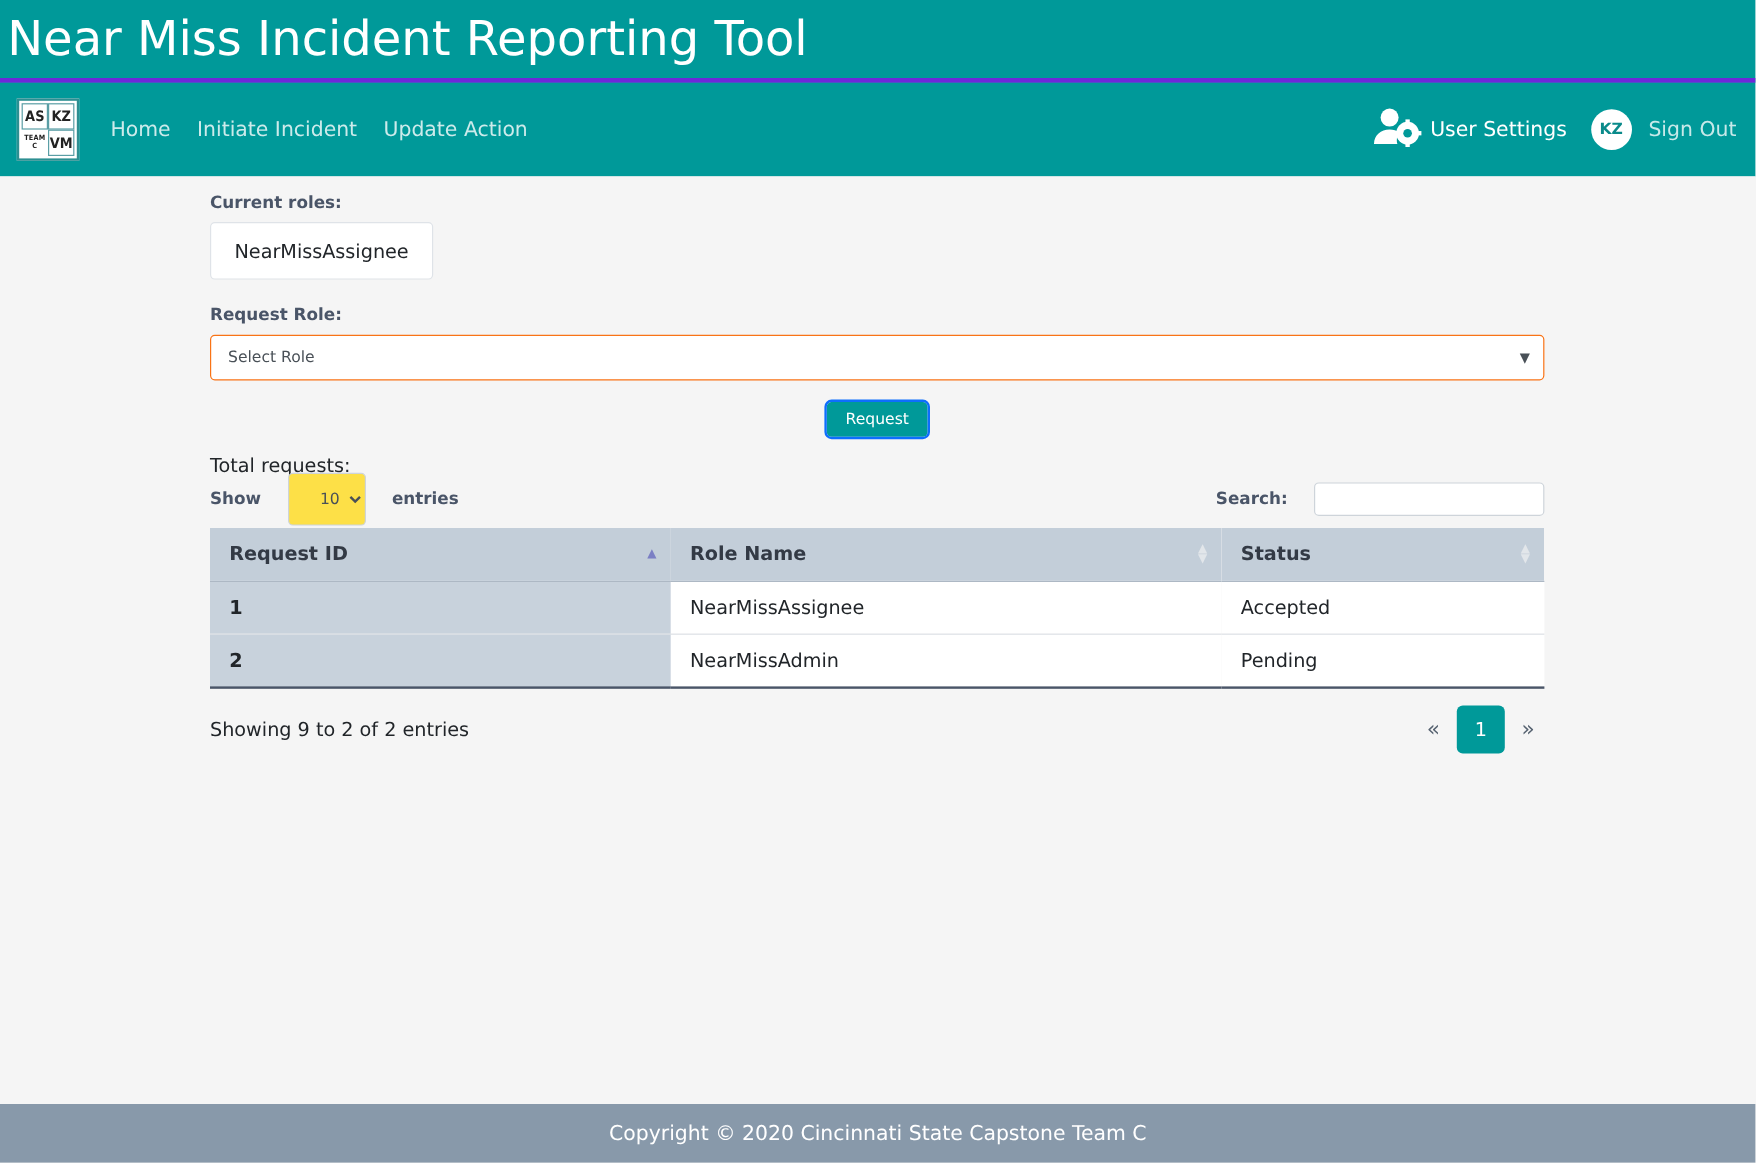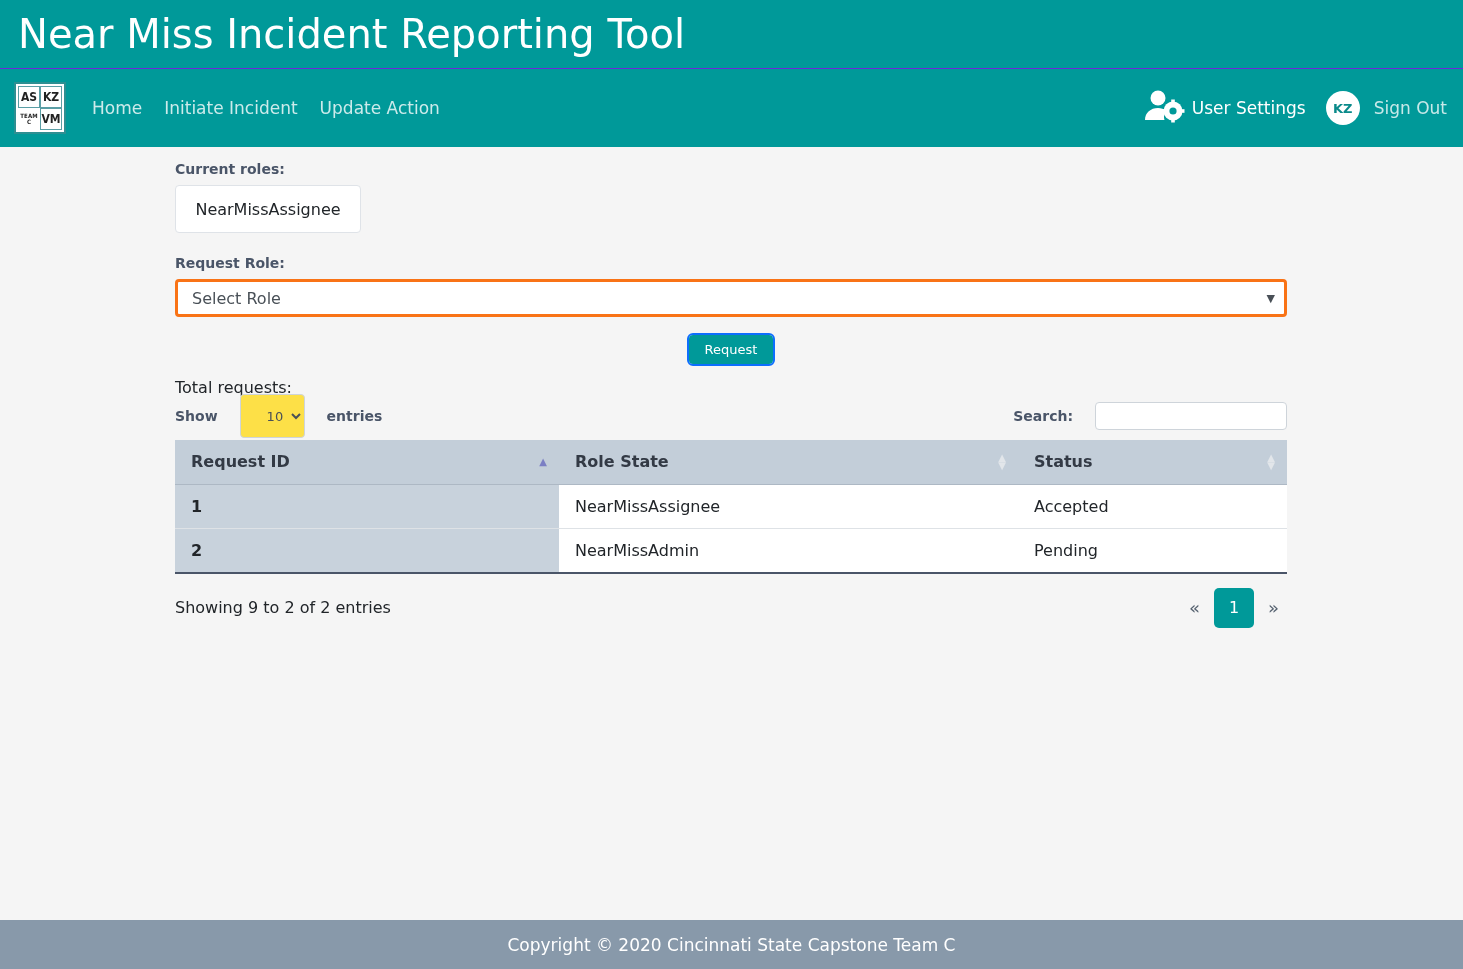--- a/index.html
+++ b/index.html
@@ -18,22 +18,22 @@
     flex-direction: column;
     background: #f5f5f5;
   }
 
   
   .app-banner {
     background: #009999;
     height: 69px;
     display: flex;
     align-items: center;
-    padding-left: 18px;
-    border-bottom: 1px solid #6d28d9;
+    padding-left: 6px;
+    border-bottom: 4px solid #6d28d9;
     flex: 0 0 auto;
   }
   .app-banner h1 {
     margin: 0;
     font-weight: 400;
     font-size: 40px;
     line-height: 1;
     color: #ffffff;
     letter-spacing: 0px;
   }
@@ -157,24 +157,24 @@
   }
   .select-wrap {
     position: relative;
     width: 1112px;
     margin-bottom: 18px;
   }
   select.role-select {
     width: 100%;
     height: 38px;
     padding: 0 30px 0 14px;
-    font-size: 16px;
+    font-size: 13px;
     color: #495057;
     background: #ffffff;
-    border: 3px solid #f97316;
+    border: 1px solid #f97316;
     border-radius: 4px;
     -webkit-appearance: none;
     -moz-appearance: none;
     appearance: none;
     font-family: inherit;
   }
   .select-caret {
     position: absolute;
     right: 12px; top: 50%;
     transform: translateY(-50%);
@@ -428,21 +428,21 @@
           <col style="width:459px">
           <col style="width:269px">
         </colgroup>
         <thead>
           <tr>
             <th>
               <span>Request ID</span>
               <span class="sort-asc">▲</span>
             </th>
             <th>
-              <span>Role State</span>
+              <span>Role Name</span>
               <span class="sort-both">
                   <span>▲</span>
                   <span>▼</span>
                 </span>
             </th>
             <th>
               <span>Status</span>
               <span class="sort-both">
                   <span>▲</span>
                   <span>▼</span>

